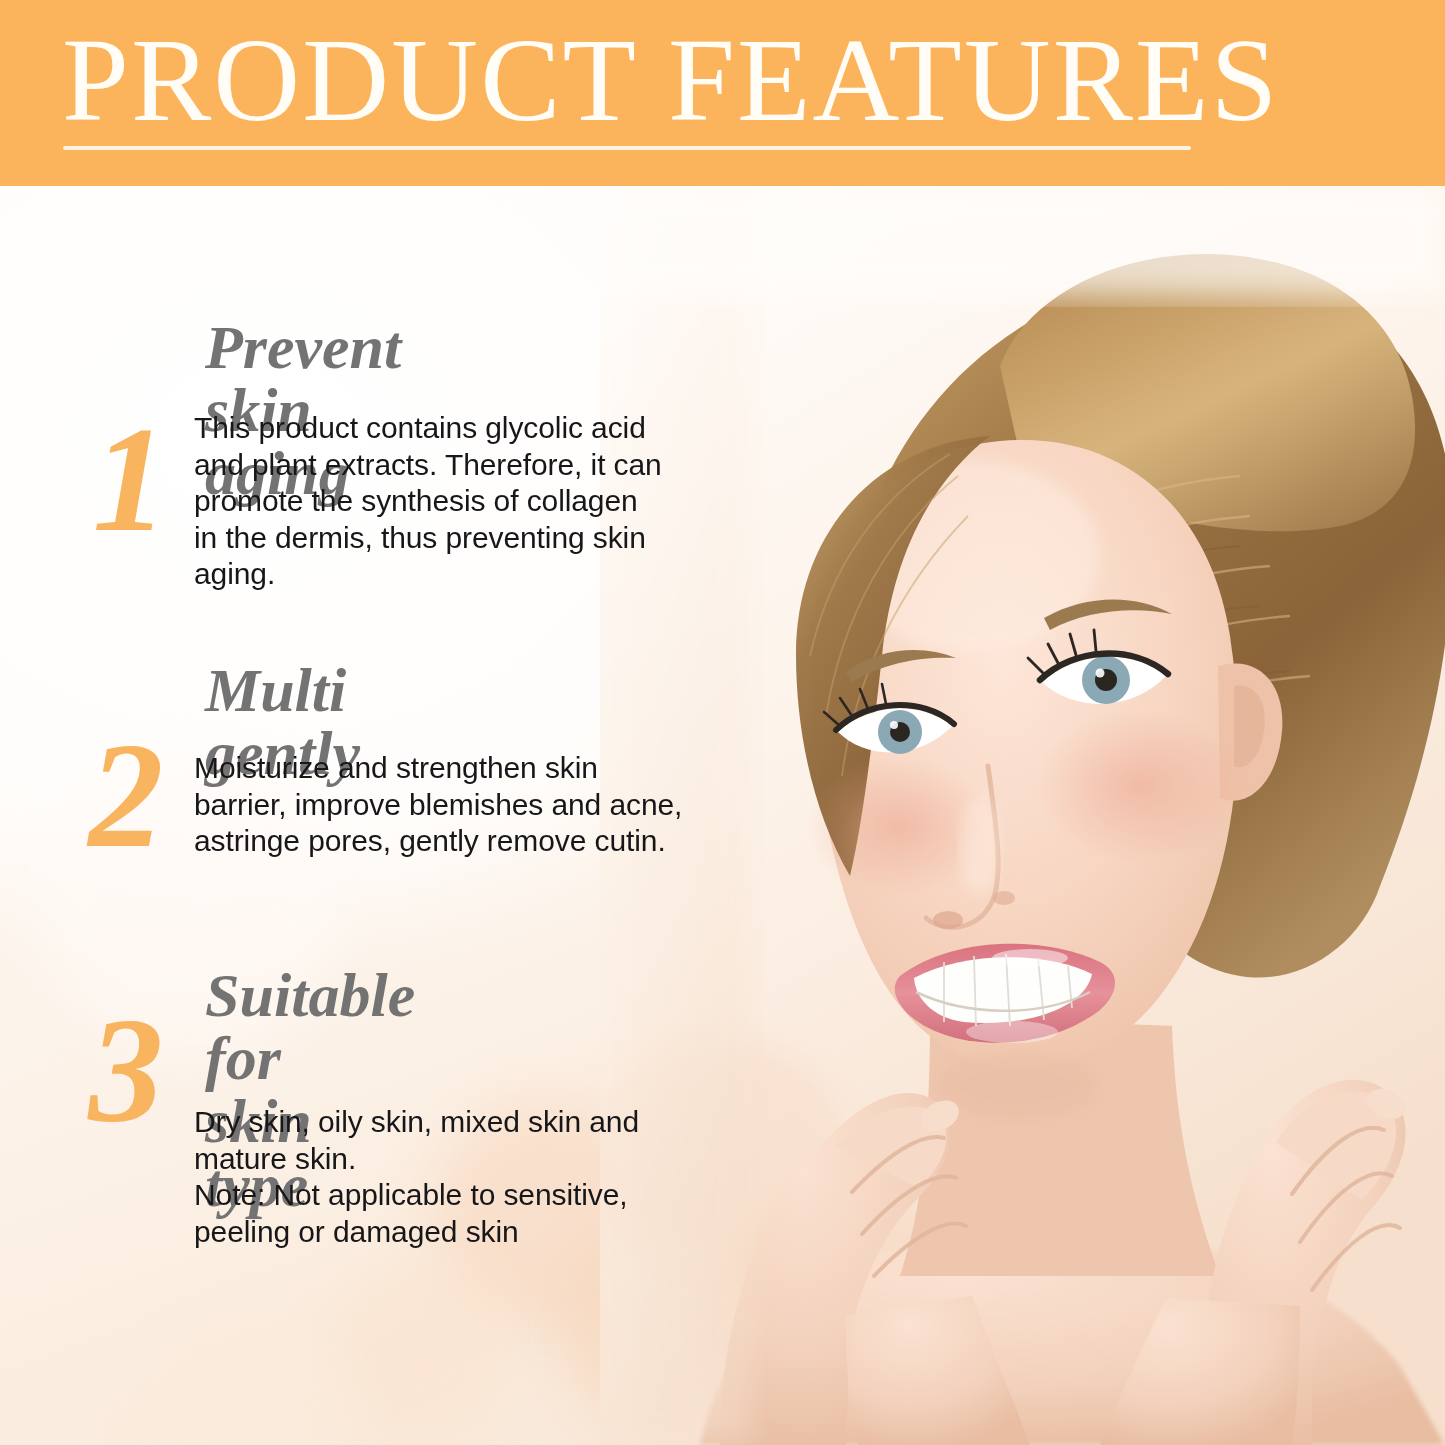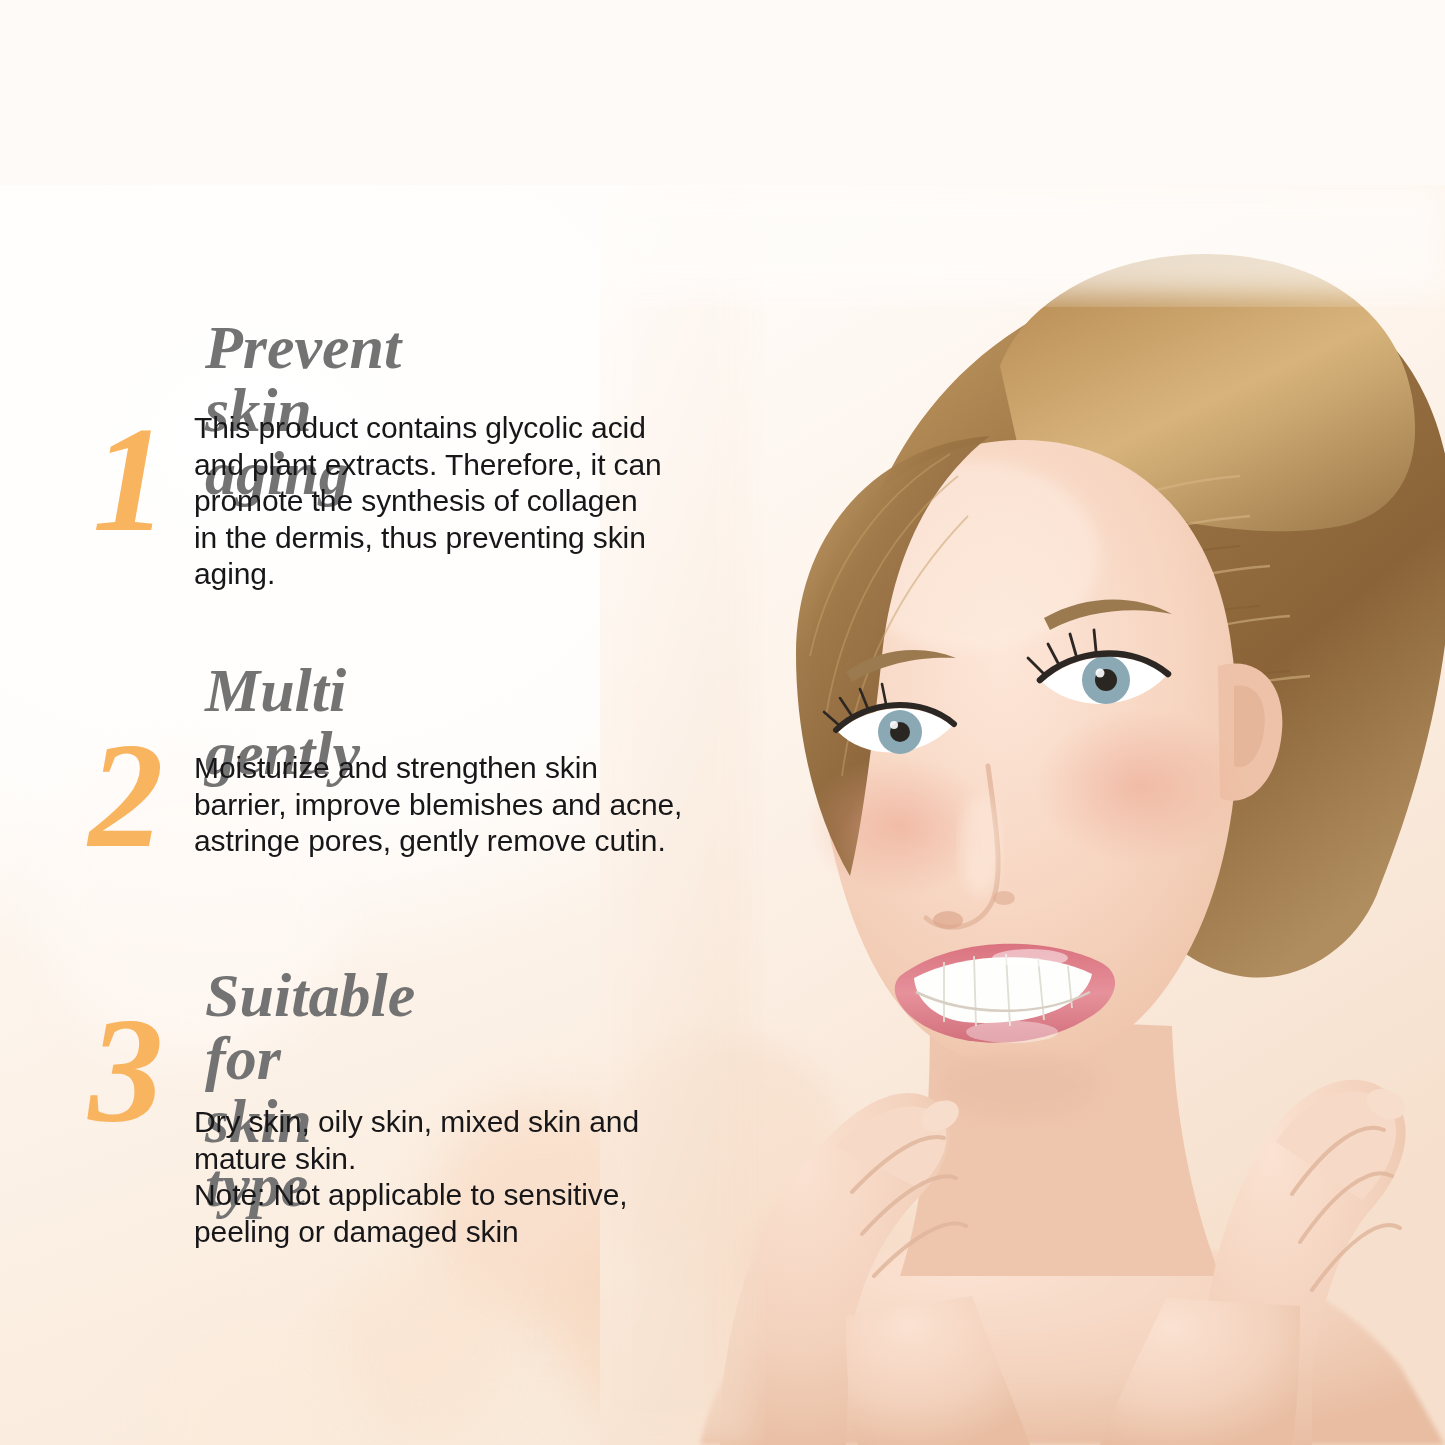--- a/index.html
+++ b/index.html
@@ -278,20 +278,24 @@
         <path d="M246 1130 C246 1200 252 1240 258 1259 L430 1259 C412 1210 390 1160 372 1110 Z" fill="url(#skinArm)" opacity=".96"></path>
         <path d="M700 1120 C700 1190 696 1235 692 1259 L500 1259 C520 1206 546 1156 566 1112 Z" fill="url(#skinArm)" opacity=".96"></path>
 
         <rect x="0" y="0" width="845" height="1259" fill="none"></rect>
         <rect x="0" y="0" width="150" height="1259" fill="url(#bgw)" opacity=".55" filter="url(#soft2)"></rect>
         <rect x="0" y="0" width="845" height="110" fill="#fffdfb" opacity=".7" filter="url(#soft2)"></rect>
       </g>
     </svg>
   </div>
 
+  <div class="header">
+    <div class="header-title">PRODUCT FEATURES</div>
+    <div class="header-rule"></div>
+  </div>
 
   <div class="feature">
     <div class="fnum" style="left:60px;top:404px;">1</div>
     <div class="fhead" style="left:205px;top:316px;">Prevent skin aging</div>
     <div class="fbody" style="left:194px;top:410px;width:500px;">This product contains glycolic acid
 and plant extracts. Therefore, it can
 promote the synthesis of collagen
 in the dermis, thus preventing skin
 aging.</div>
   </div>

